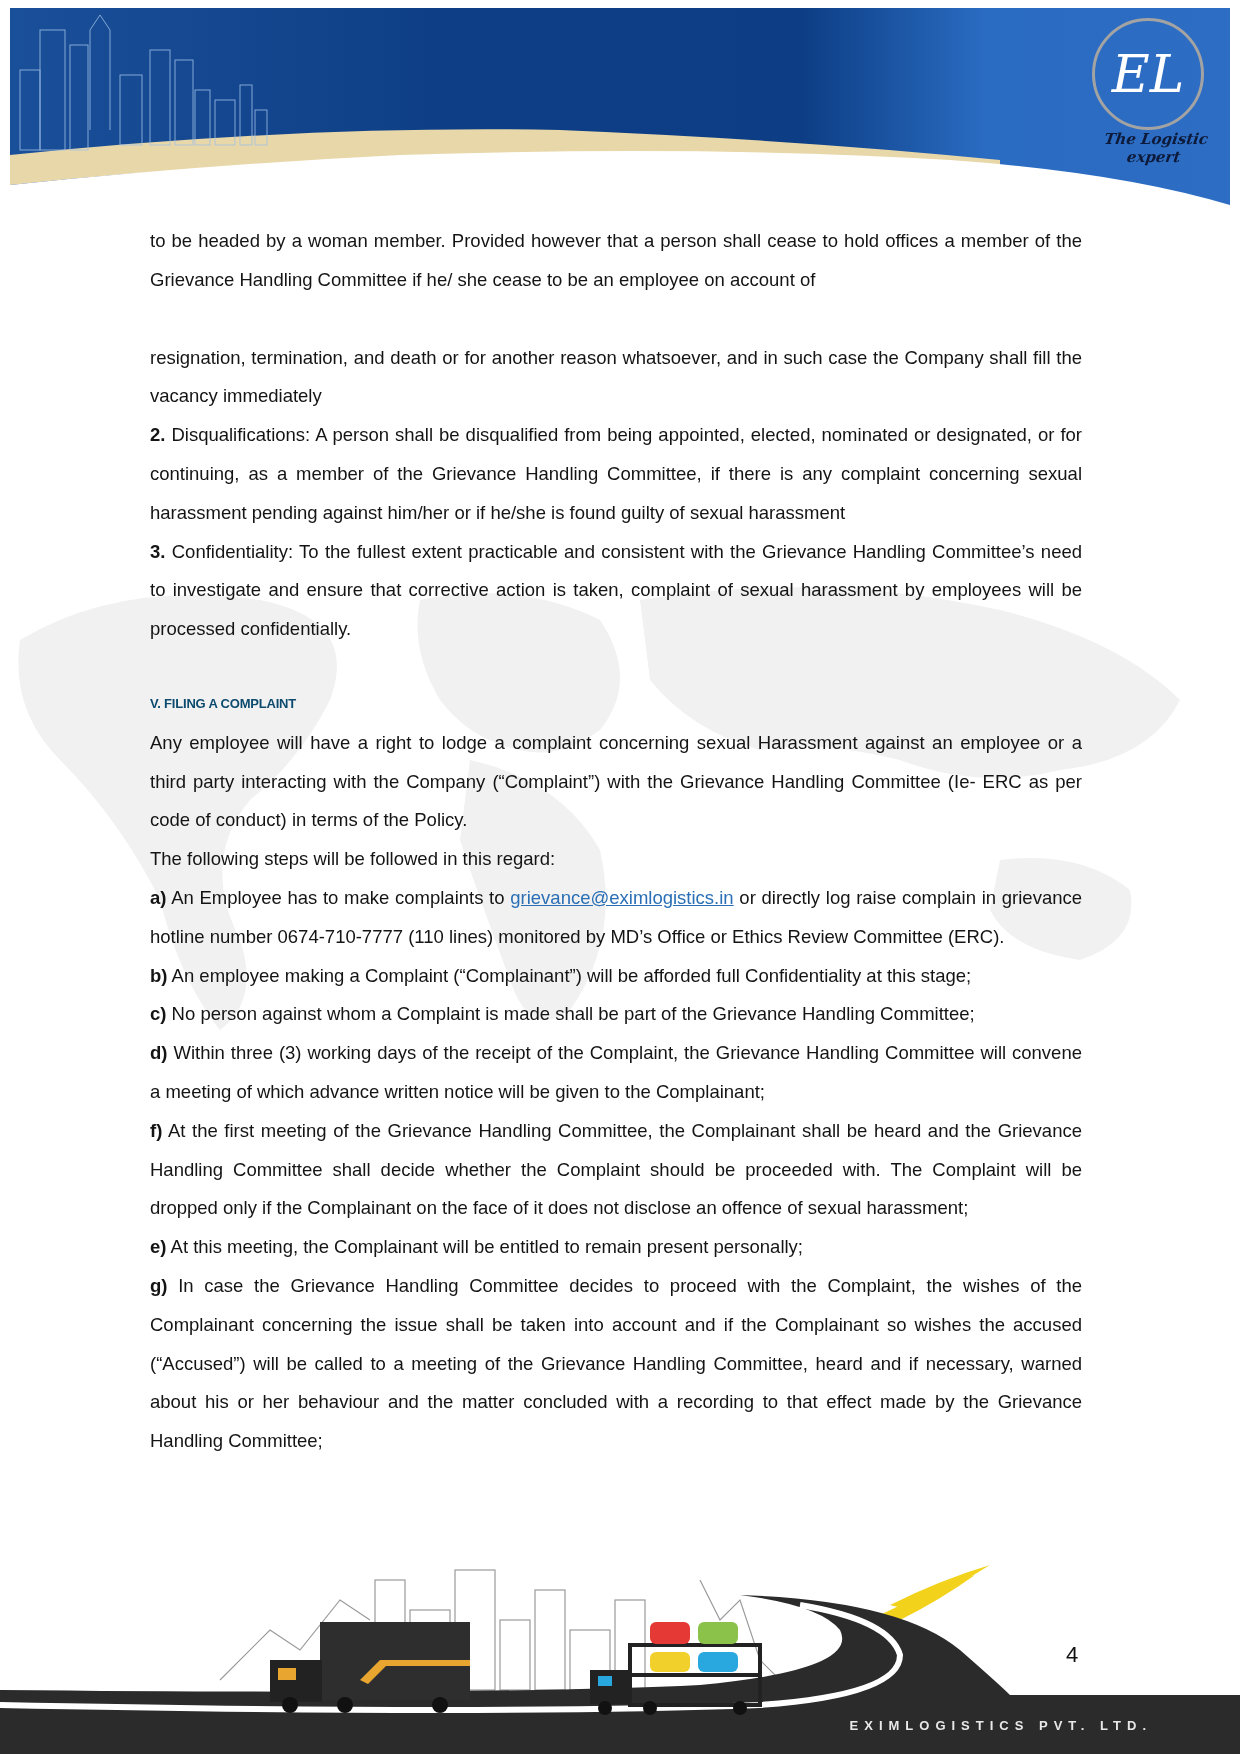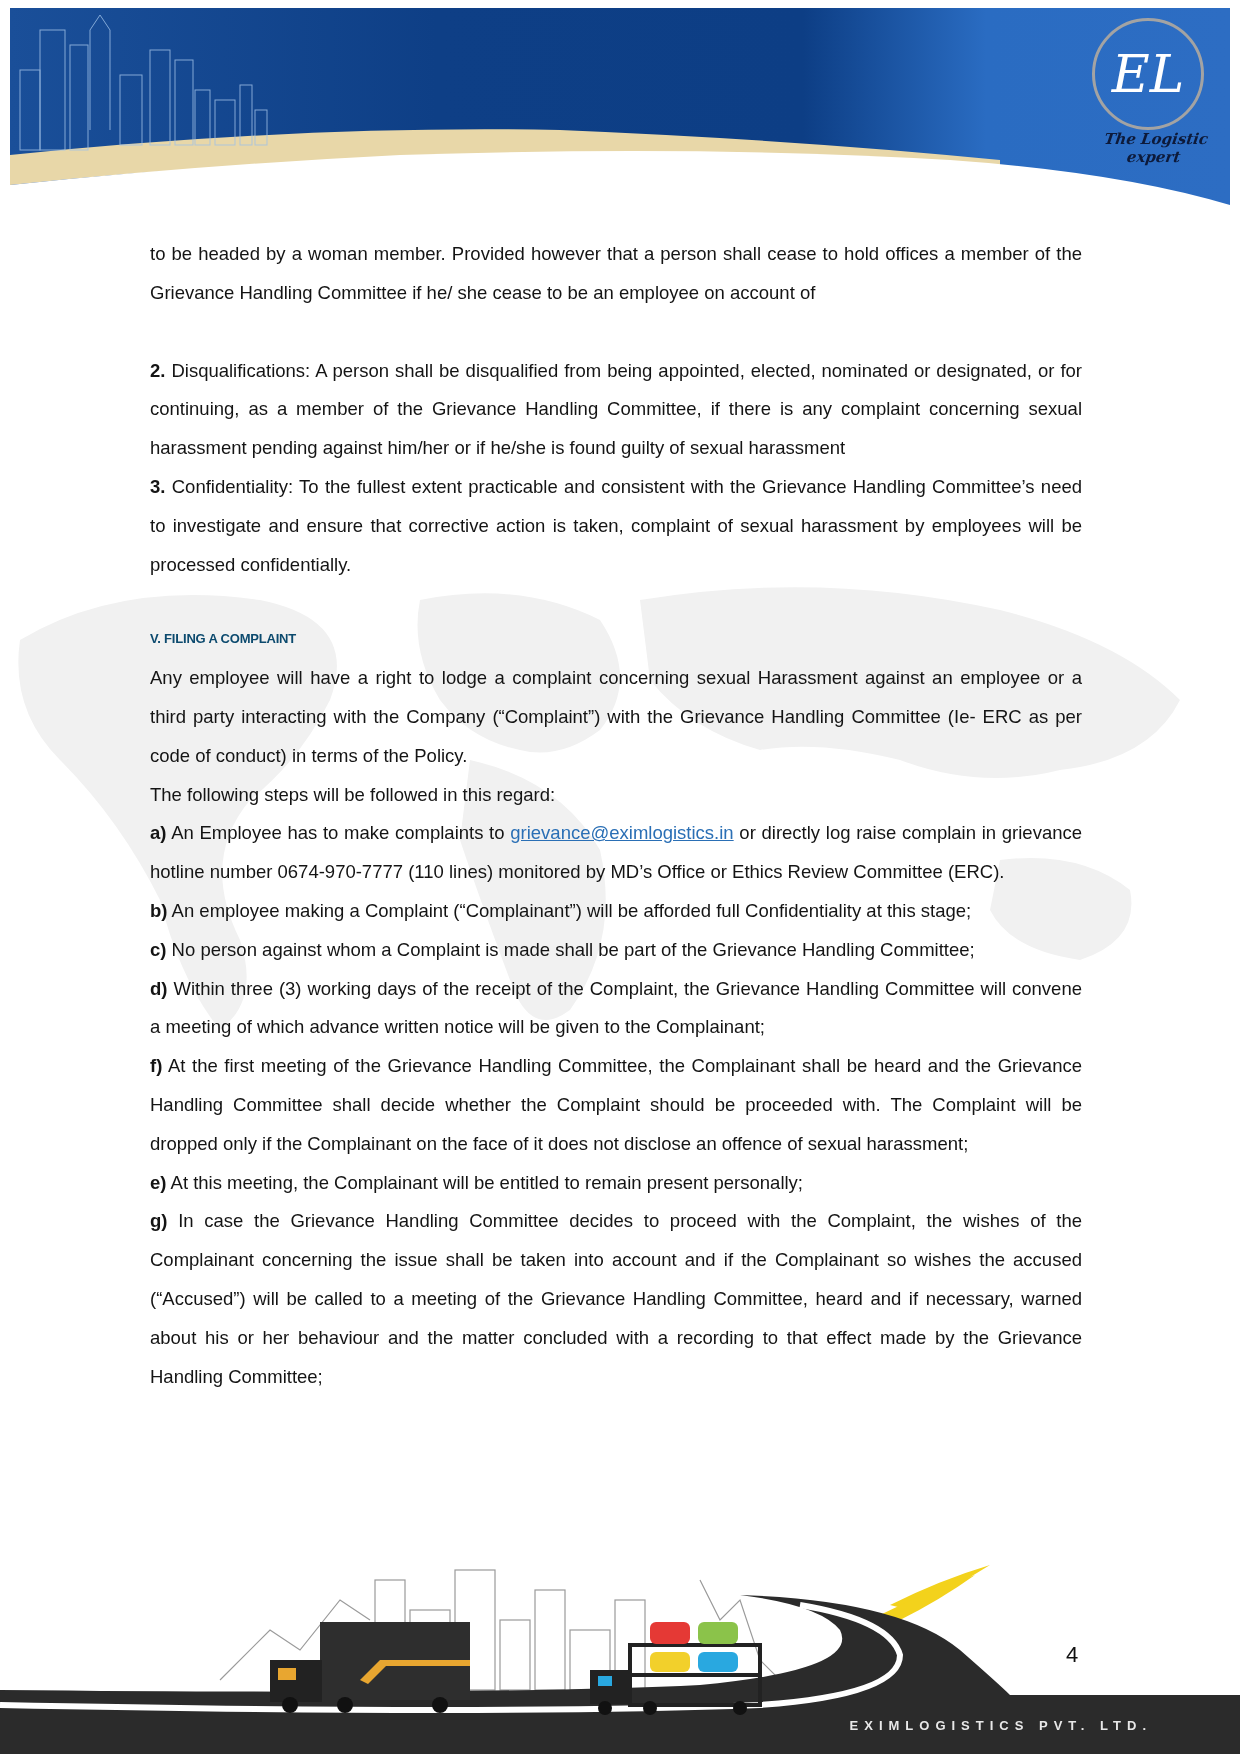--- a/index.html
+++ b/index.html
@@ -1,21 +1,21 @@
 <!DOCTYPE html>
 <html><head>
 <meta charset="utf-8">
 <style>
   html, body { margin:0; padding:0; }
   body { width:1240px; height:1754px; position:relative; overflow:hidden; background:#ffffff; font-family:"Liberation Sans", sans-serif; }
   .header { position:absolute; left:0; top:0; width:1240px; height:210px; }
   .world-map { position:absolute; left:0; top:560px; width:1240px; height:520px; }
   .logo { position:absolute; left:1092px; top:18px; width:112px; height:112px; border-radius:50%; border:3px solid #a3a3a3; box-sizing:border-box; display:flex; align-items:center; justify-content:center; color:#fff; font-family:"DejaVu Serif", serif; font-style:italic; font-size:52px; line-height:1; }
   .tagline { position:absolute; left:1080px; top:130px; width:150px; font-family:"DejaVu Serif", serif; font-style:italic; font-weight:bold; font-size:15px; color:#0d1a3a; text-align:center; transform:skewX(-8deg); }
-  .content { position:absolute; left:150px; top:235px; width:932px; font-family:"Liberation Sans", sans-serif; font-size:18.5px; line-height:38.8px; color:#141414; }
+  .content { position:absolute; left:150px; top:222px; width:932px; font-family:"Liberation Sans", sans-serif; font-size:18.5px; line-height:38.8px; color:#141414; }
   .content p { margin:0; text-align:justify; }
   .content .gap { height:39px; }
   .content .gap-small { height:36px; }
   .heading { color:#0c4a6e; font-weight:bold; font-size:13px; letter-spacing:-0.2px; }
   .label { font-weight:bold; }
   a.link { color:#2a6fb5; text-decoration:underline; }
   .footer { position:absolute; left:0; top:1560px; width:1240px; height:194px; }
   .page-number { position:absolute; left:1066px; top:1642px; font-size:22px; color:#111; }
   .company-name { position:absolute; left:0; top:1718px; width:1152px; text-align:right; color:#e8e8e8; font-size:13px; font-weight:bold; letter-spacing:6px; }
 </style>
@@ -62,27 +62,28 @@
     <path d="M 420 40 Q 520 20 600 60 Q 640 120 600 170 Q 560 200 520 190 Q 470 180 440 140 Q 410 90 420 40 Z"></path>
     <path d="M 470 200 Q 560 220 600 290 Q 620 380 570 450 Q 530 480 510 420 Q 480 340 460 280 Z"></path>
     <path d="M 640 40 Q 820 10 1000 50 Q 1120 80 1180 140 Q 1150 200 1060 210 Q 980 230 900 200 Q 820 180 760 190 Q 690 170 650 120 Z"></path>
     <path d="M 1000 300 Q 1080 290 1130 330 Q 1140 380 1080 400 Q 1010 390 990 350 Z"></path>
   </g>
 </svg>
 
 <div class="content">
   <p>to be headed by a woman member. Provided however that a person shall cease to hold offices a member of the Grievance Handling Committee if he/ she cease to be an employee on account of</p>
   <div class="gap"></div>
+  <p>resignation, termination, and death or for another reason whatsoever, and in such case the Company shall fill the vacancy immediately</p>
   <p><span class="label">2.</span><span> Disqualifications: A person shall be disqualified from being appointed, elected, nominated or designated, or for continuing, as a member of the Grievance Handling Committee, if there is any complaint concerning sexual harassment pending against him/her or if he/she is found guilty of sexual harassment</span></p>
   <p><span class="label">3.</span><span> Confidentiality: To the fullest extent practicable and consistent with the Grievance Handling Committee’s need to investigate and ensure that corrective action is taken, complaint of sexual harassment by employees will be processed confidentially.</span></p>
   <div class="gap-small"></div>
   <p class="heading">V. FILING A COMPLAINT</p>
   <p>Any employee will have a right to lodge a complaint concerning sexual Harassment against an employee or a third party interacting with the Company (“Complaint”) with the Grievance Handling Committee (Ie- ERC as per code of conduct) in terms of the Policy.</p>
   <p>The following steps will be followed in this regard:</p>
-  <p><span class="label">a)</span><span> An Employee has to make complaints to </span><a class="link" href="mailto:grievance@eximlogistics.in">grievance@eximlogistics.in</a><span> or directly log raise complain in grievance hotline number 0674-970-7777 (110 lines) monitored by MD’s Office or Ethics Review Committee (ERC).</span></p>
+  <p><span class="label">a)</span><span> An Employee has to make complaints to </span><a class="link" href="mailto:grievance@eximlogistics.in">grievance@eximlogistics.in</a><span> or directly log raise complain in grievance hotline number 0674-710-7777 (110 lines) monitored by MD’s Office or Ethics Review Committee (ERC).</span></p>
   <p><span class="label">b)</span><span> An employee making a Complaint (“Complainant”) will be afforded full Confidentiality at this stage;</span></p>
   <p><span class="label">c)</span><span> No person against whom a Complaint is made shall be part of the Grievance Handling Committee;</span></p>
   <p><span class="label">d)</span><span> Within three (3) working days of the receipt of the Complaint, the Grievance Handling Committee will convene a meeting of which advance written notice will be given to the Complainant;</span></p>
   <p><span class="label">f)</span><span> At the first meeting of the Grievance Handling Committee, the Complainant shall be heard and the Grievance Handling Committee shall decide whether the Complaint should be proceeded with. The Complaint will be dropped only if the Complainant on the face of it does not disclose an offence of sexual harassment;</span></p>
   <p><span class="label">e)</span><span> At this meeting, the Complainant will be entitled to remain present personally;</span></p>
   <p><span class="label">g)</span><span> In case the Grievance Handling Committee decides to proceed with the Complaint, the wishes of the Complainant concerning the issue shall be taken into account and if the Complainant so wishes the accused (“Accused”) will be called to a meeting of the Grievance Handling Committee, heard and if necessary, warned about his or her behaviour and the matter concluded with a recording to that effect made by the Grievance Handling Committee;</span></p>
 </div>
 
 <svg class="footer" viewBox="0 0 1240 194" preserveAspectRatio="none">
 

